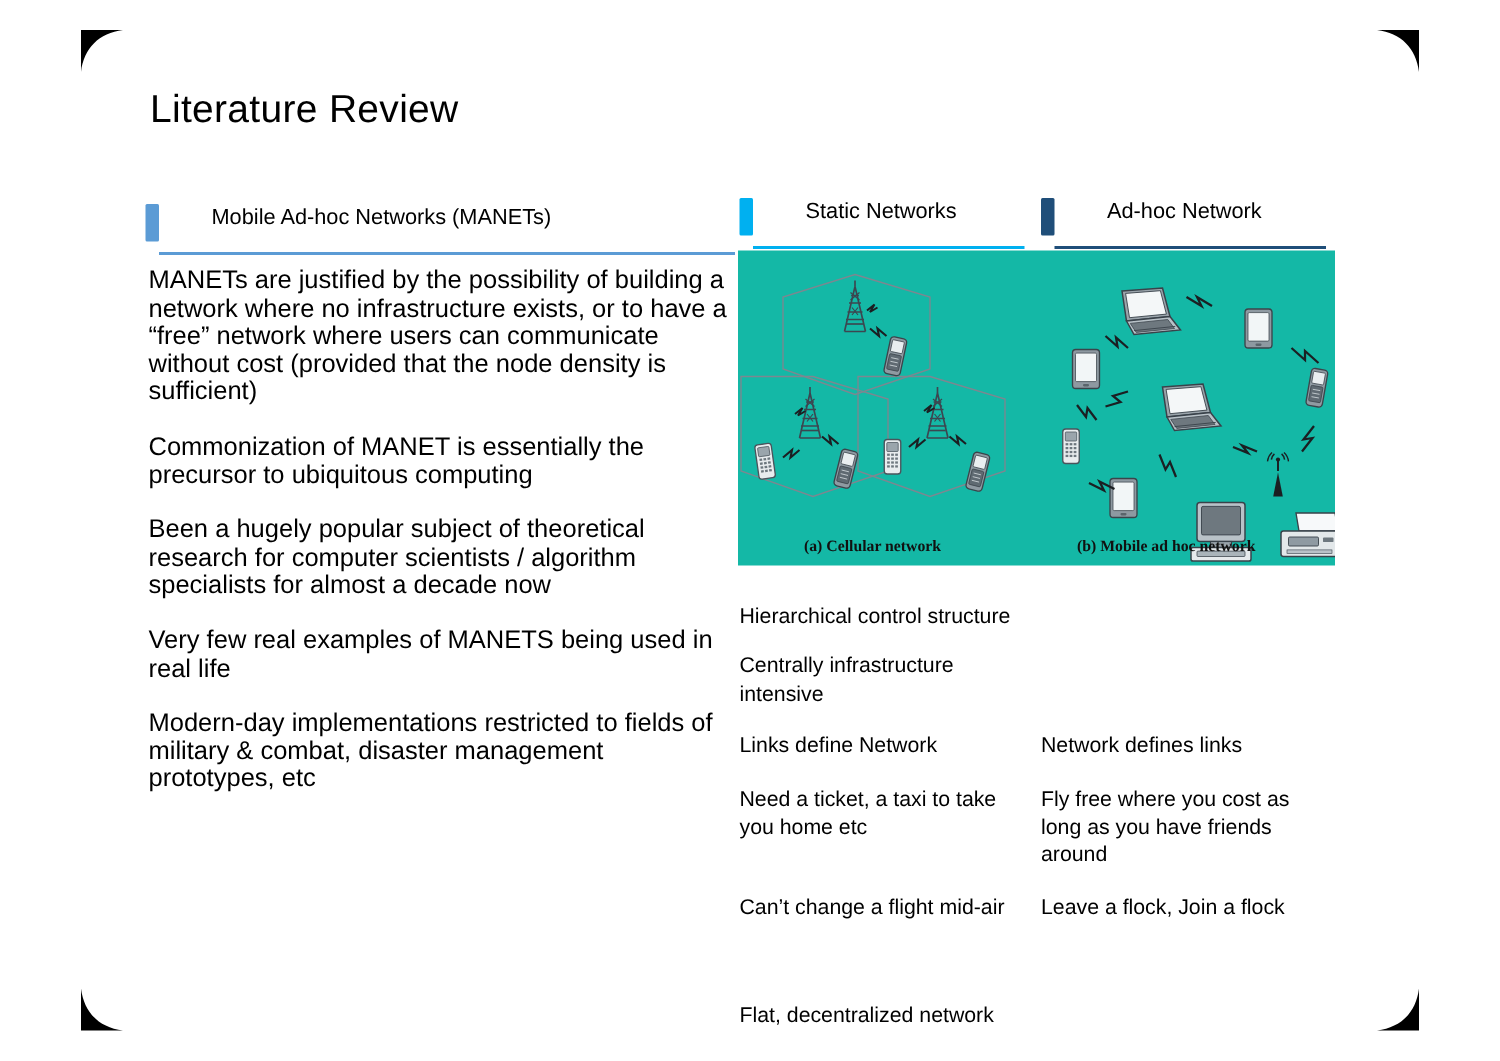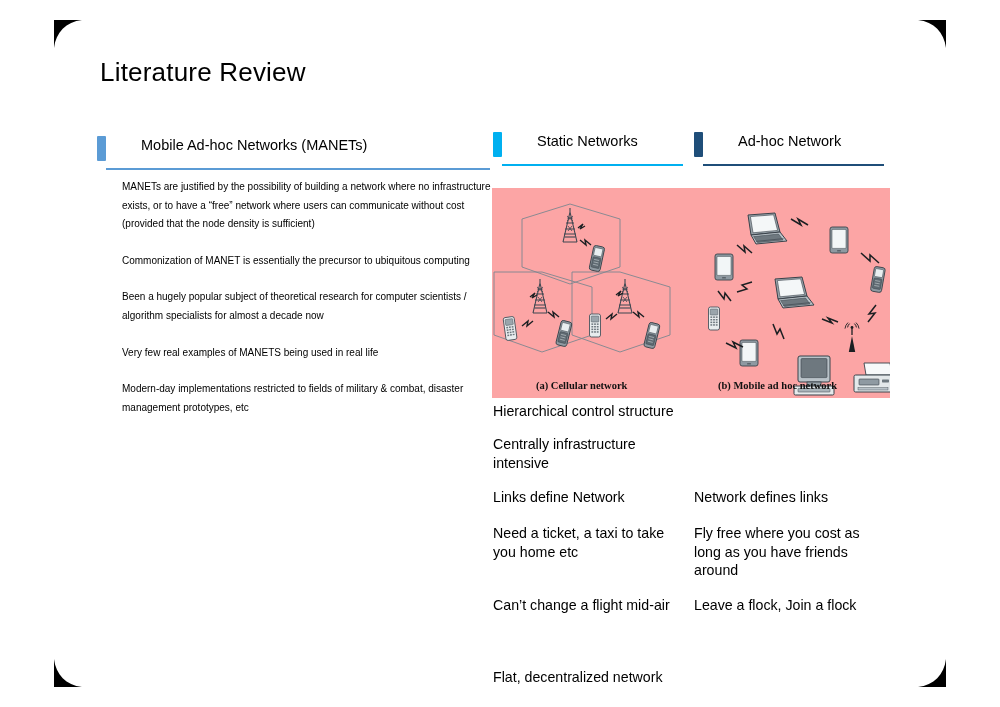--- a/index.html
+++ b/index.html
@@ -80,35 +80,34 @@
   #hdr-adhoc  .rule  { width: 181px; }
 
   
   #left-col {
     position: absolute;
     left: 99px;
     top: 178px;
     width: 392px;
   }
   #left-col .para {
-    font-size: 10px;
+    font-size: 17px;
     line-height: 18.6px;
     color: #000000;
     margin-bottom: 18px;
-    margin-left: 23px;
   }
 
   
   #diagram-panel {
     position: absolute;
     left: 492px;
-    top: 188px;
+    top: 167px;
     width: 398px;
     height: 210px;
-    background: #fca5a5;
+    background: #14b8a6;
   }
   #diagram-svg { display: block; }
   .fig-caption {
     position: absolute;
     bottom: 7px;
     font-family: "Liberation Serif", serif;
     font-weight: bold;
     font-size: 10.5px;
     color: #111;
     white-space: nowrap;

